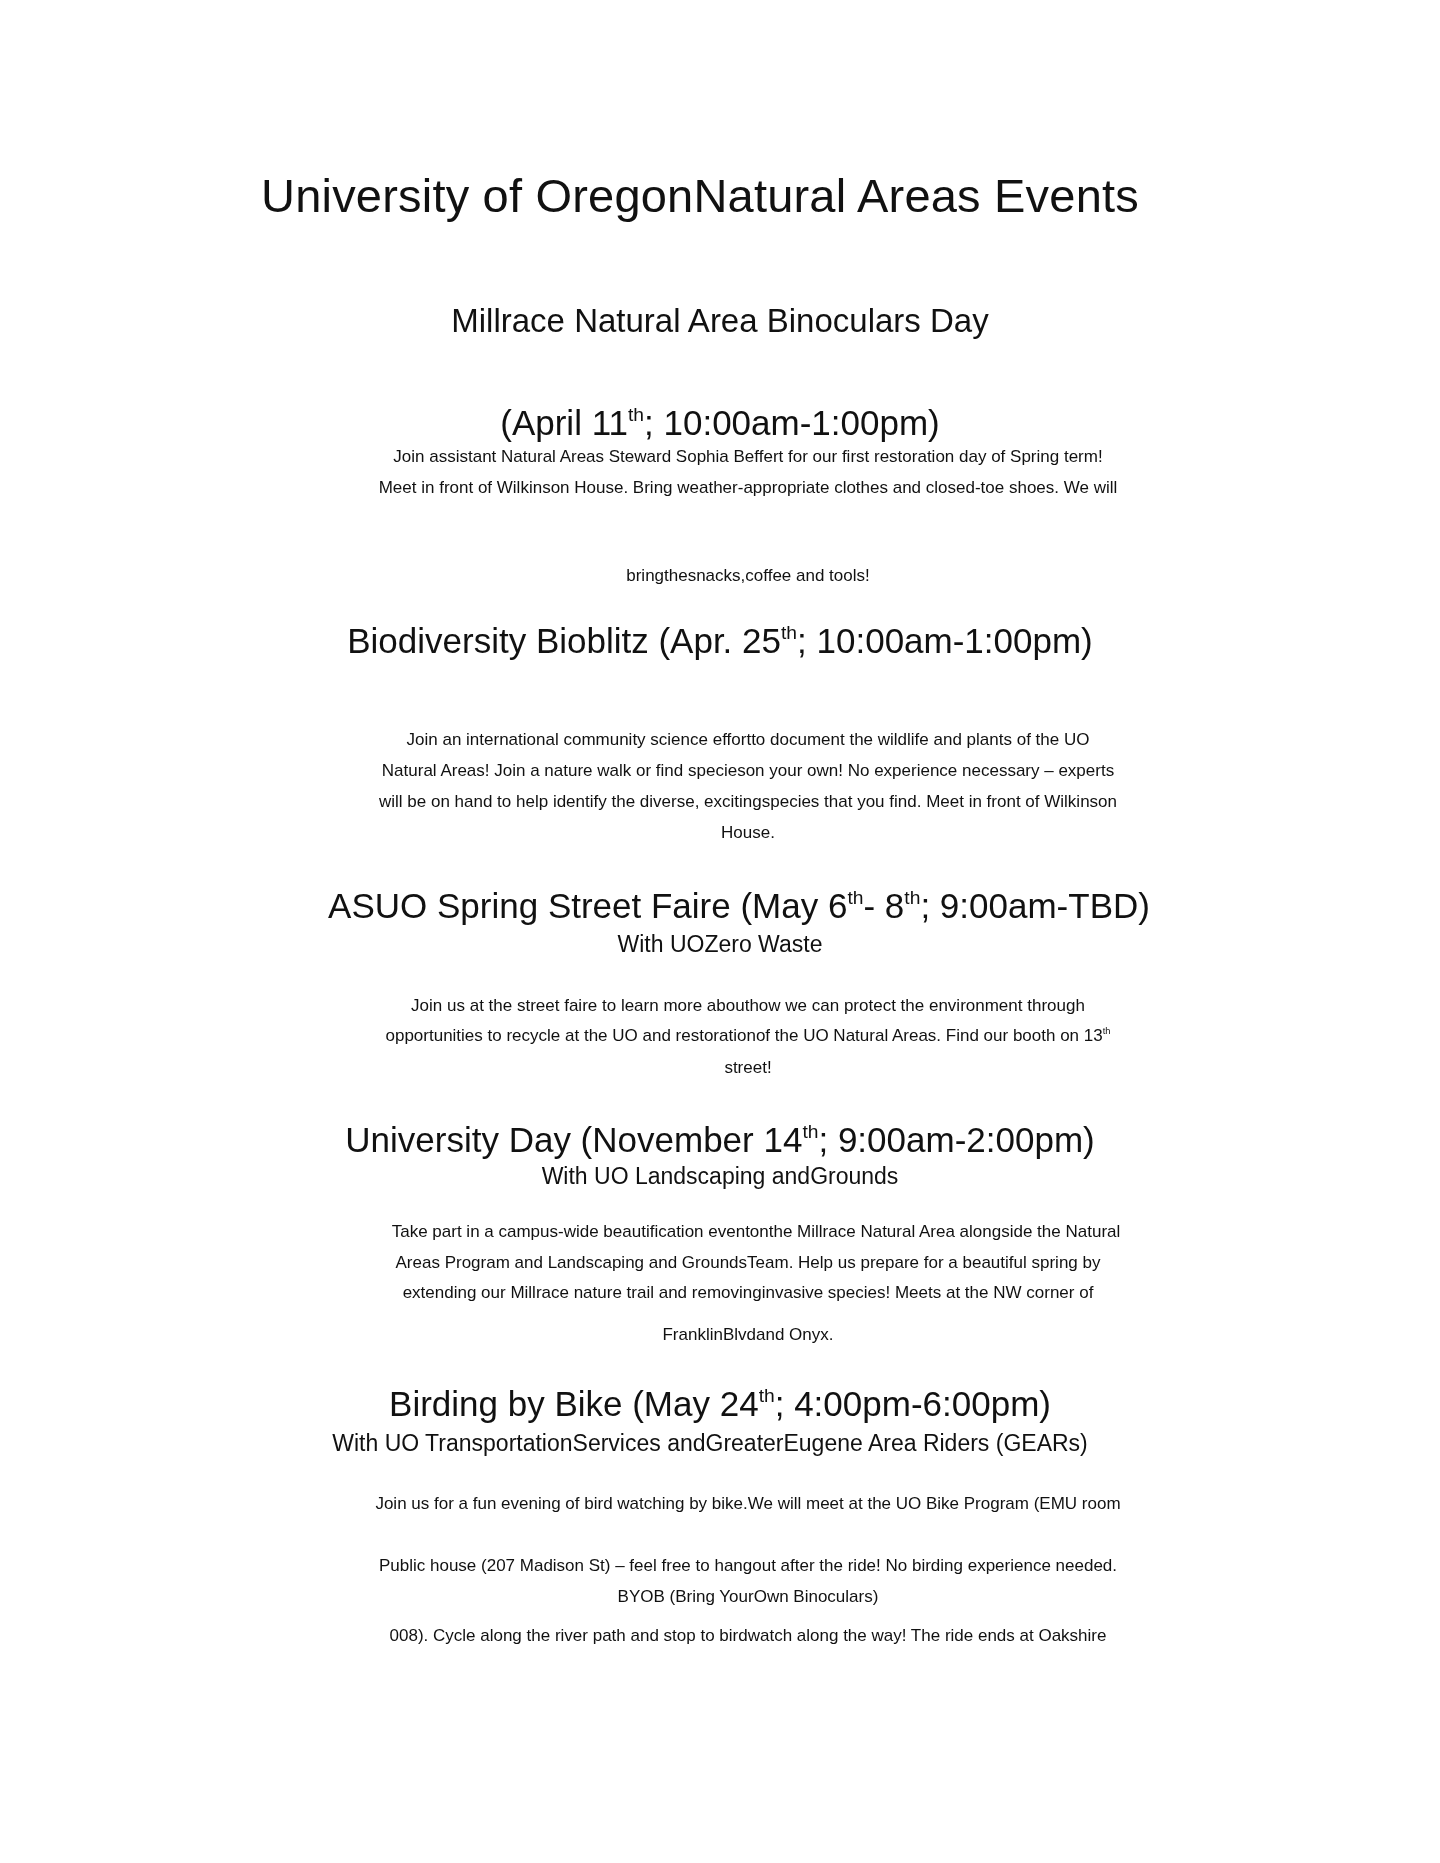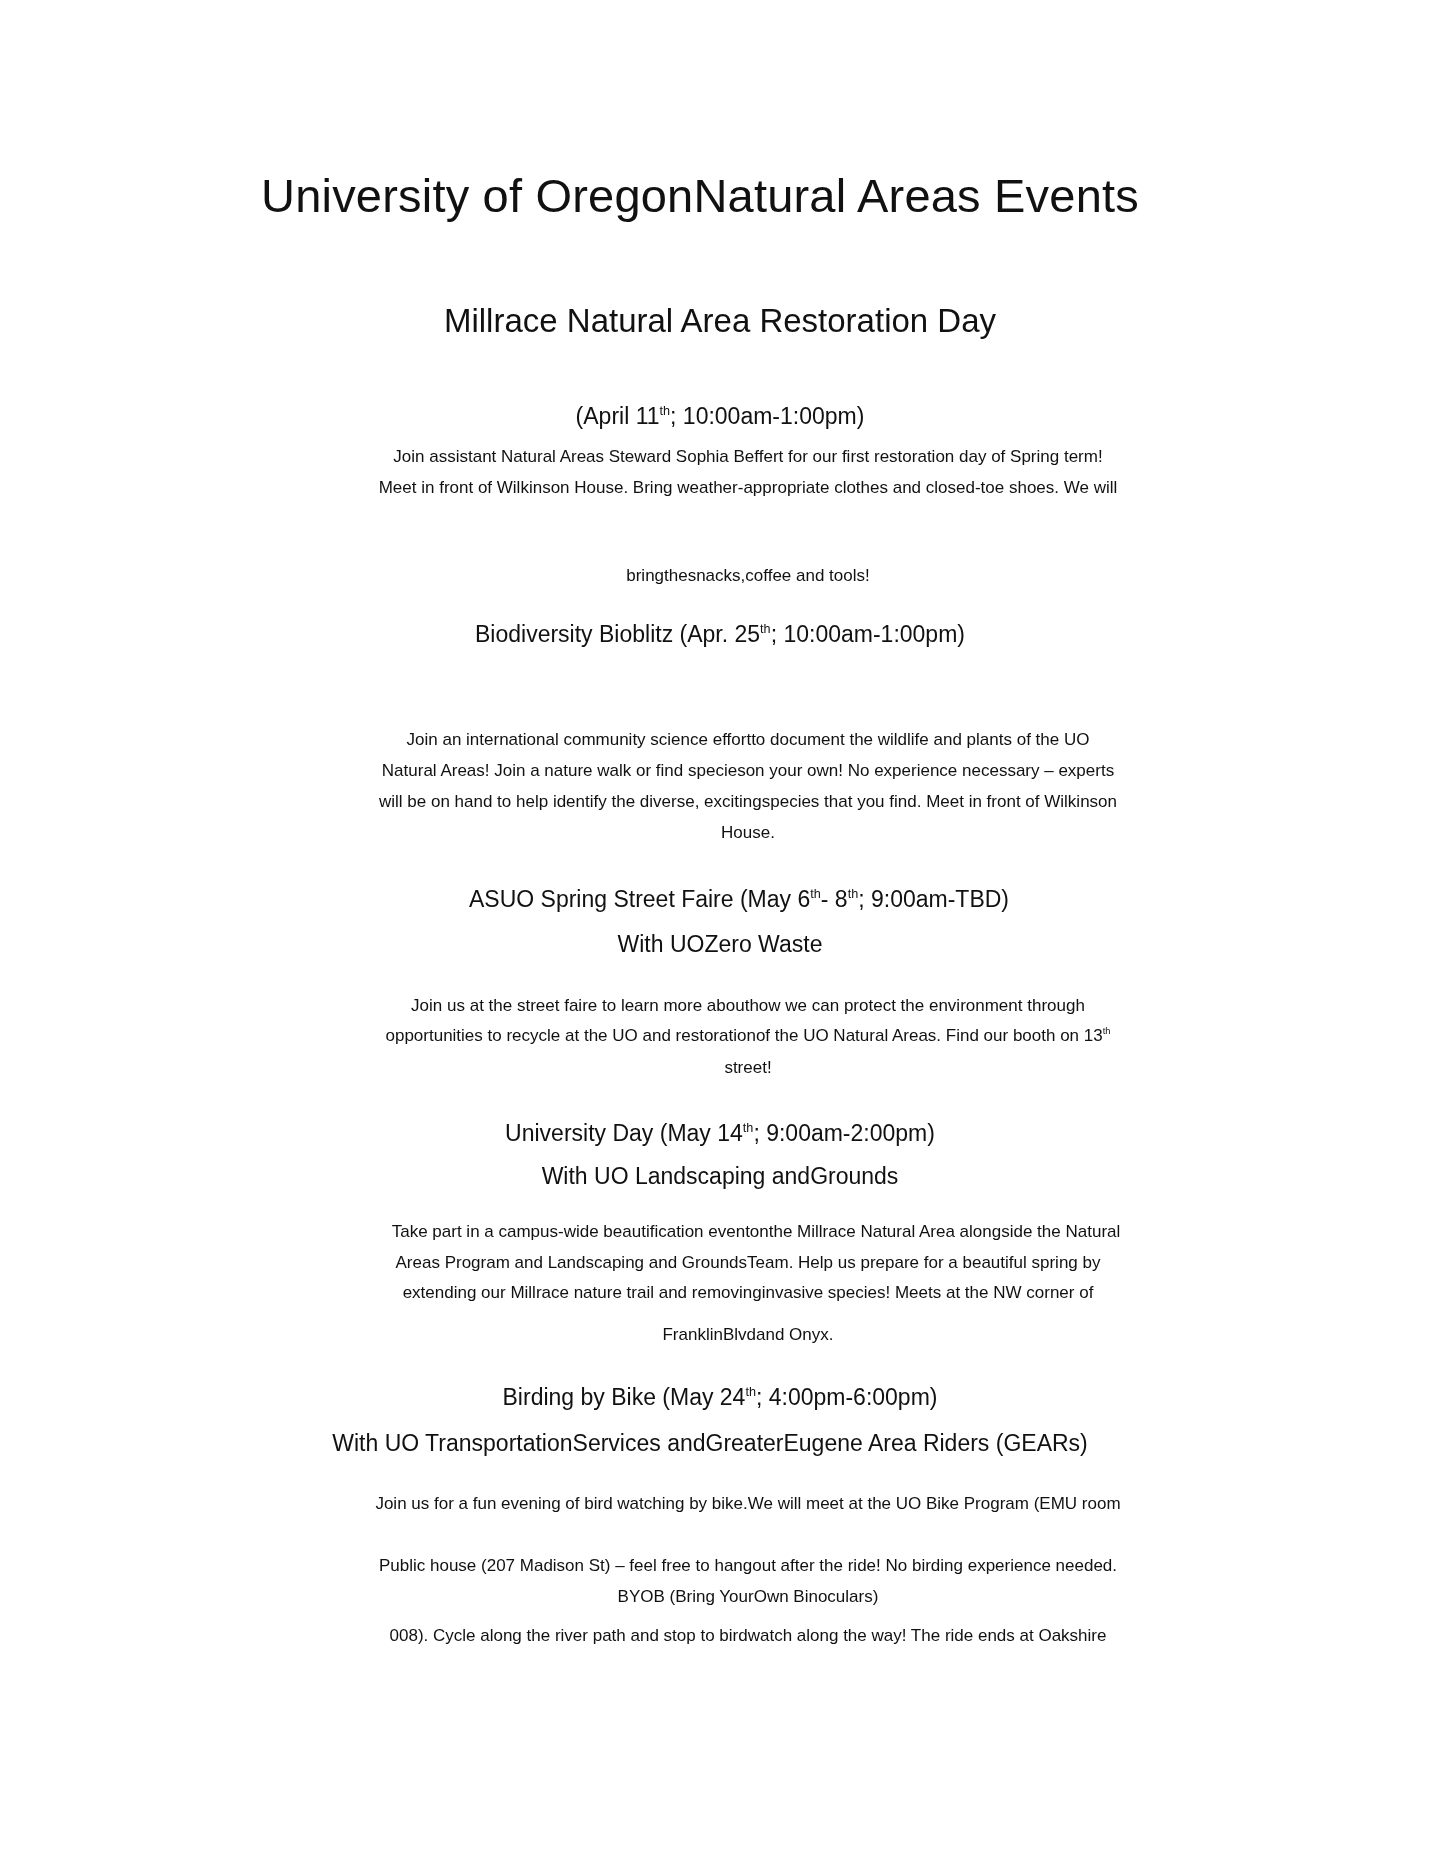--- a/index.html
+++ b/index.html
@@ -2,51 +2,51 @@
 <html><head>
 <meta charset="utf-8">
 <style>
   html, body { margin: 0; padding: 0; background: #ffffff; }
   body { width: 1440px; height: 1863px; position: relative; overflow: hidden;
          font-family: "Liberation Sans", "DejaVu Sans", sans-serif; color: #111111; }
   .page { position: absolute; left: 0; top: 0; width: 1338px; height: 1863px; background: #ffffff; }
   .line { position: absolute; left: 0; width: 1440px; text-align: center; white-space: nowrap; line-height: 1; }
   .title { font-size: 47px; letter-spacing: 0.2px; }
   .subtitle { font-size: 33px; }
-  .event-heading { font-size: 23px; }
+  .event-heading { font-size: 35px; }
   .partner { font-size: 23px; }
   .body-text { font-size: 17px; padding-left: 28px; }
   sup { font-size: 0.55em; vertical-align: 0; position: relative; top: -0.75em; }
 </style>
 </head>
 <body>
 
 <div class="page">
 
   <div class="line title" style="top:172px; left:-20px;">University of OregonNatural Areas Events</div>
 
-  <div class="line subtitle" style="top:304px;">Millrace Natural Area Restoration Day</div>
+  <div class="line subtitle" style="top:304px;">Millrace Natural Area Binoculars Day</div>
   <div class="line event-heading" style="top:405px;"><span>(April 11</span><sup>th</sup><span>; 10:00am-1:00pm)</span></div>
   <div class="line body-text" style="top:448px;">Join assistant Natural Areas Steward Sophia Beffert for our first restoration day of Spring term!</div>
   <div class="line body-text" style="top:479px;">Meet in front of Wilkinson House. Bring weather-appropriate clothes and closed-toe shoes. We will</div>
   <div class="line body-text" style="top:560px;margin-top:7px;">bringthesnacks,coffee and tools!</div>
 
   <div class="line event-heading" style="top:623px;"><span>Biodiversity Bioblitz (Apr. 25</span><sup>th</sup><span>; 10:00am-1:00pm)</span></div>
   <div class="line body-text" style="top:731px;">Join an international community science effortto document the wildlife and plants of the UO</div>
   <div class="line body-text" style="top:762px;">Natural Areas! Join a nature walk or find specieson your own! No experience necessary – experts</div>
   <div class="line body-text" style="top:793px;">will be on hand to help identify the diverse, excitingspecies that you find. Meet in front of Wilkinson</div>
   <div class="line body-text" style="top:824px;">House.</div>
 
   <div class="line event-heading" style="top:888px;padding-left:19px;"><span>ASUO Spring Street Faire (May 6</span><sup>th</sup><span>- 8</span><sup>th</sup><span>; 9:00am-TBD)</span></div>
   <div class="line partner" style="top:933px;">With UOZero Waste</div>
   <div class="line body-text" style="top:997px;">Join us at the street faire to learn more abouthow we can protect the environment through</div>
   <div class="line body-text" style="top:1027px;"><span>opportunities to recycle at the UO and restorationof the UO Natural Areas. Find our booth on 13</span><sup>th</sup></div>
   <div class="line body-text" style="top:1059px;">street!</div>
 
-  <div class="line event-heading" style="top:1122px;"><span>University Day (May 14</span><sup>th</sup><span>; 9:00am-2:00pm)</span></div>
+  <div class="line event-heading" style="top:1122px;"><span>University Day (November 14</span><sup>th</sup><span>; 9:00am-2:00pm)</span></div>
   <div class="line partner" style="top:1165px;">With UO Landscaping andGrounds</div>
   <div class="line body-text" style="top:1223px; left:8px;">Take part in a campus-wide beautification eventonthe Millrace Natural Area alongside the Natural</div>
   <div class="line body-text" style="top:1254px;">Areas Program and Landscaping and GroundsTeam. Help us prepare for a beautiful spring by</div>
   <div class="line body-text" style="top:1284px;">extending our Millrace nature trail and removinginvasive species! Meets at the NW corner of</div>
   <div class="line body-text" style="top:1326px;">FranklinBlvdand Onyx.</div>
 
   <div class="line event-heading" style="top:1386px;"><span>Birding by Bike (May 24</span><sup>th</sup><span>; 4:00pm-6:00pm)</span></div>
   <div class="line partner" style="top:1432px; left:-10px;">With UO TransportationServices andGreaterEugene Area Riders (GEARs)</div>
   <div class="line body-text" style="top:1495px;">Join us for a fun evening of bird watching by bike.We will meet at the UO Bike Program (EMU room</div>
   <div class="line body-text" style="top:1580px;margin-top:47px;">008). Cycle along the river path and stop to birdwatch along the way! The ride ends at Oakshire</div>

